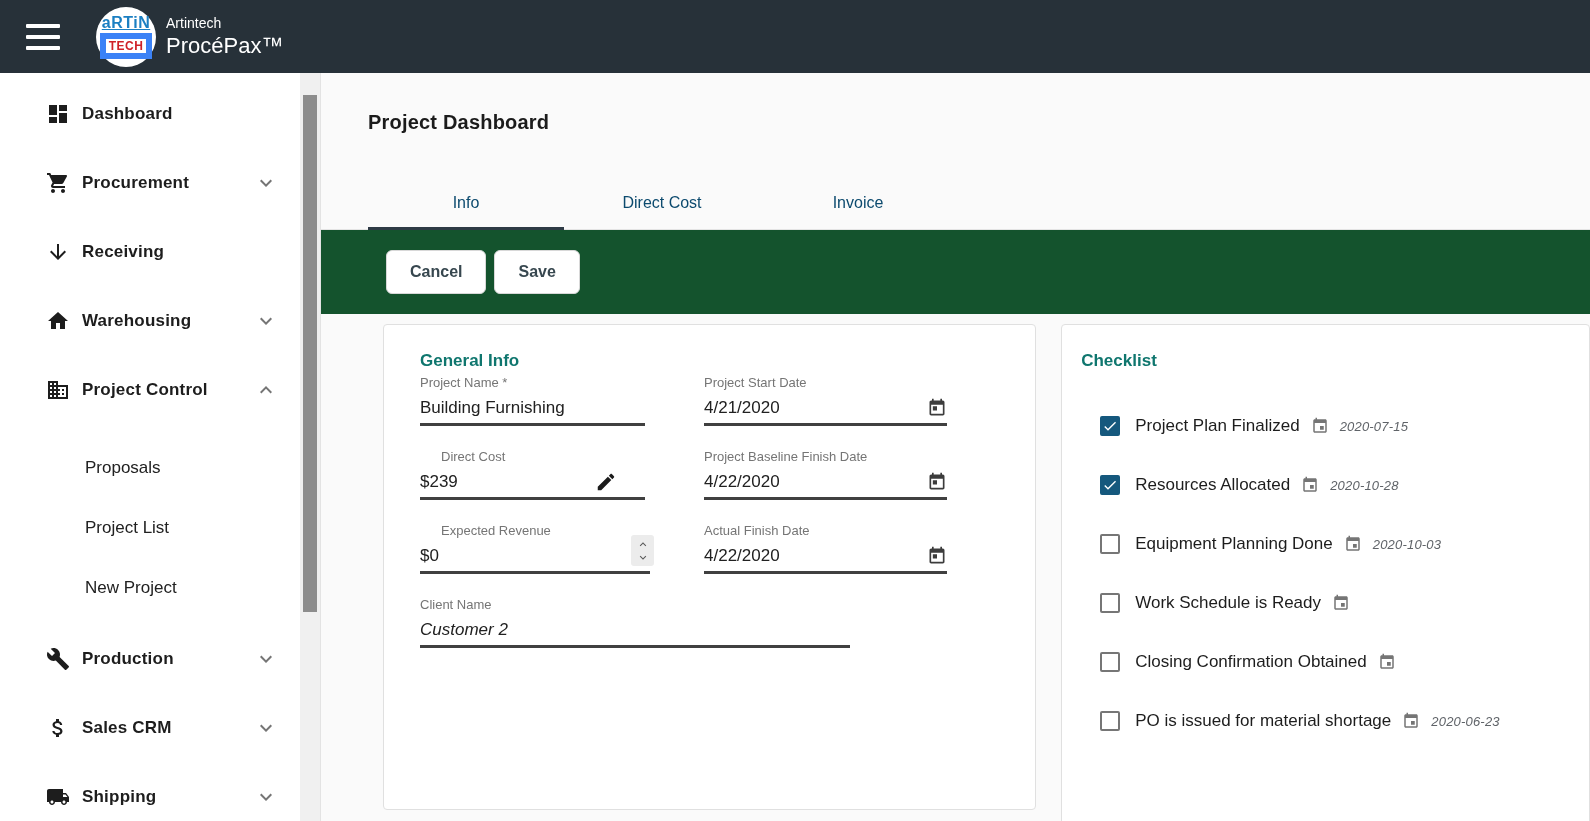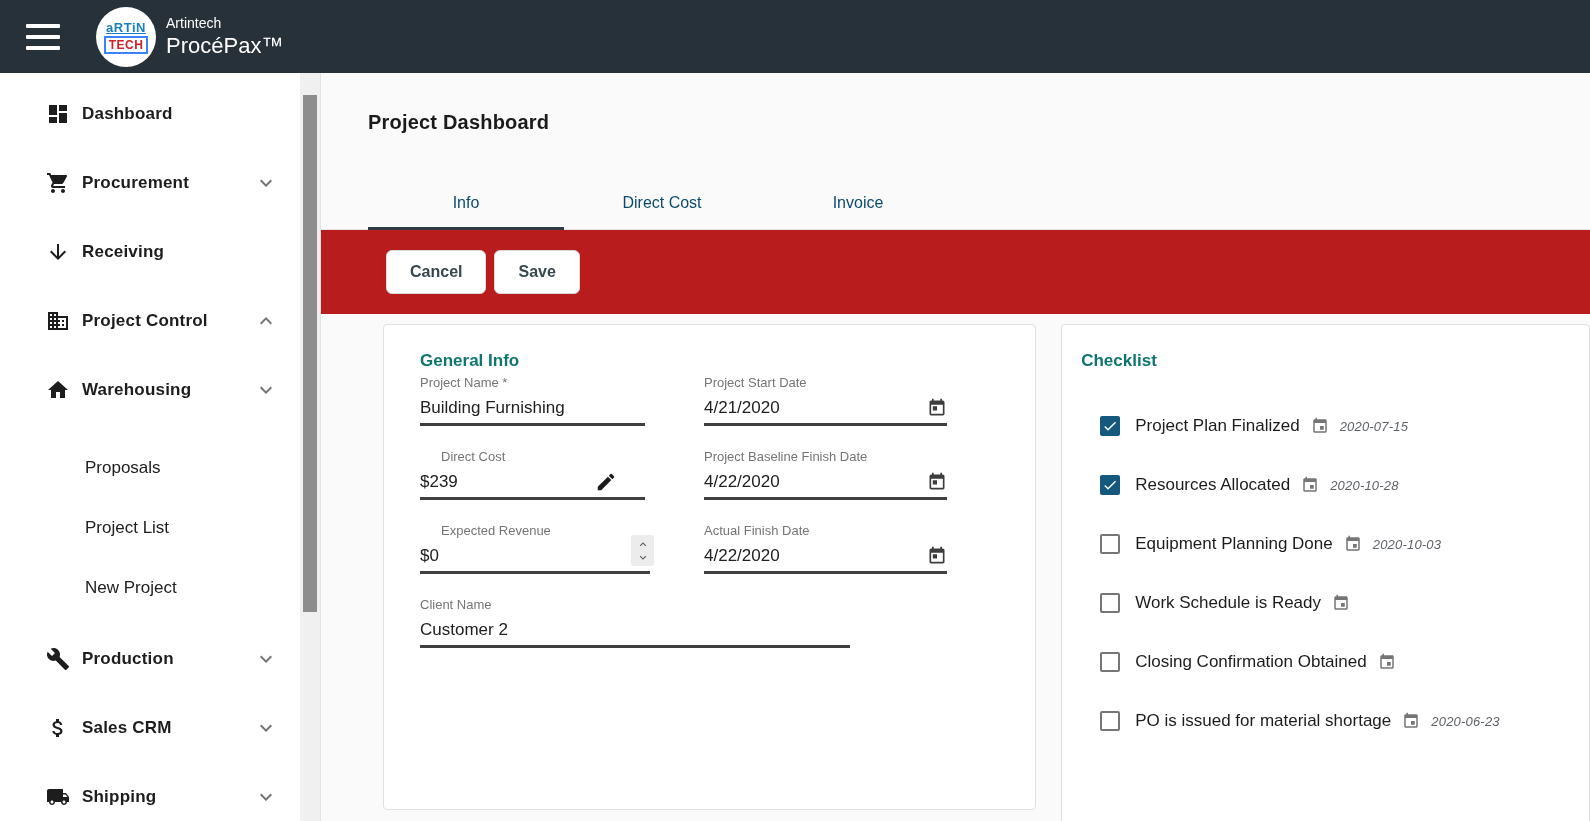--- a/index.html
+++ b/index.html
@@ -7,22 +7,22 @@
   html,body { width:1590px; height:821px; overflow:hidden; }
   body { font-family:"Liberation Sans","DejaVu Sans",sans-serif; background:#fafafa; color:#212121; }
   .app { width:1590px; height:821px; display:flex; flex-direction:column; overflow:hidden; }
 
   
   .header { height:73px; background:#273139; display:flex; align-items:center; flex:0 0 auto; }
   .burger { width:34px; height:26px; margin-left:26px; display:flex; flex-direction:column; justify-content:space-between; cursor:pointer; }
   .burger span { display:block; height:4px; background:#ffffff; border-radius:1px; }
   .logo-circle { width:60px; height:60px; background:#ffffff; border-radius:50%; margin-left:36px;
                  display:flex; flex-direction:column; align-items:center; justify-content:center; }
-  .logo-top { color:#1b7fc2; font-size:13px; font-weight:bold; text-decoration:underline; letter-spacing:.5px; }
-  .logo-bottom { color:#cf2127; font-size:12px; font-weight:bold; border:2px solid #3b82f6; padding:0 3px; margin-top:1px; letter-spacing:.5px; }
+  .logo-top { color:#1b7fc2; font-size:16px; font-weight:bold; text-decoration:underline; letter-spacing:.5px; }
+  .logo-bottom { color:#cf2127; font-size:12px; font-weight:bold; border:6px solid #3b82f6; padding:0 3px; margin-top:1px; letter-spacing:.5px; }
   .brand { margin-left:10px; display:flex; flex-direction:column; }
   .brand-small { color:#ffffff; font-size:14px; line-height:18px; }
   .brand-large { color:#ffffff; font-size:22px; line-height:28px; }
 
   
   .body { flex:1; display:flex; min-height:0; }
 
   
   .sidebar { width:300px; background:#ffffff; flex:0 0 auto; padding-top:6px; overflow:hidden; }
   .nav-item { height:69px; display:flex; align-items:center; padding:0 22px 0 46px; cursor:pointer; }
@@ -37,38 +37,38 @@
   
   .scroll-strip { width:21px; background:#f0f0f0; border-right:1px solid #e3e3e3; flex:0 0 auto; position:relative; }
   .scroll-thumb { position:absolute; left:3px; top:22px; width:14px; height:517px; background:#8d8d8d; }
 
   
   .main { flex:1; min-width:0; overflow:hidden; background:#fafafa; display:flex; flex-direction:column; }
   .page-title { font-size:20px; font-weight:bold; color:#1b1b1b; margin:38px 0 0 47px; letter-spacing:.2px; }
   .tabs { display:flex; margin-top:42px; padding-left:47px; border-bottom:1px solid #e4e4e4; }
   .tab { width:196px; height:53px; line-height:53px; text-align:center; font-size:16px; color:#0c4a6e; position:relative; cursor:pointer; }
   .tab.active::after { content:""; position:absolute; left:0; right:0; bottom:-1px; height:3px; background:#2e3a45; }
-  .toolbar { height:84px; background:#b91c1c; display:flex; align-items:center; padding-left:65px; gap:8px; flex:0 0 auto; }
+  .toolbar { height:84px; background:#14532d; display:flex; align-items:center; padding-left:65px; gap:8px; flex:0 0 auto; }
   .btn { height:44px; padding:0 23px; background:#ffffff; border:1px solid #d8d8d8; border-radius:6px;
          font-family:inherit; font-size:16px; font-weight:bold; color:#37474f; cursor:pointer; }
 
   .content-row { display:flex; align-items:flex-start; gap:25px; padding-left:62px; margin-top:10px; }
   .card { background:#ffffff; border:1px solid #e0e0e0; border-radius:4px; }
   .general-card { width:691px; height:486px; padding:26px 0 0 36px; }
   .card-heading { font-size:17px; font-weight:bold; color:#0f766e; margin-bottom:4px; }
 
   
   .form-grid { display:grid; grid-template-columns:284px 260px; row-gap:23px; }
   .field-label { font-size:13px; color:#757575; margin-bottom:3px; }
   .field-label.indent { padding-left:21px; }
   .field-control { display:flex; align-items:center; justify-content:space-between; height:33px; border-bottom:3px solid #404040; position:relative; }
   .w-left { width:225px; }
   .w-exp { width:230px; }
   .w-right { width:243px; }
-  .w-client { width:430px; }
+  .w-client { width:430px;font-style:italic; }
   .field-value { font-size:17px; color:#212121; }
   .cal-icon { width:20px; height:20px; color:#3c3c3c; cursor:pointer; }
   .cal-icon svg { width:20px; height:20px; fill:currentColor; }
   .pencil-icon { width:22px; height:22px; color:#1b1b1b; margin-right:28px; cursor:pointer; }
   .pencil-icon svg { width:22px; height:22px; fill:currentColor; }
   .stepper { position:absolute; right:-4px; bottom:5px; width:23px; height:31px; background:#ececec; border-radius:3px;
              display:flex; flex-direction:column; align-items:center; justify-content:center; cursor:pointer; color:#5a5a5a; }
   .stepper svg { width:14px; height:13px; fill:currentColor; }
 
   
@@ -129,35 +129,35 @@
 
       <div class="nav-item">
         <span class="nav-icon"><svg viewBox="0 0 24 24">
               <path d="M20 12l-1.41-1.41L13 16.17V4h-2v12.17l-5.58-5.59L4 12l8 8 8-8z"></path>
             </svg></span>
         <span class="nav-label">Receiving</span>
       </div>
 
       <div class="nav-item">
         <span class="nav-icon"><svg viewBox="0 0 24 24">
+              <path d="M10 20v-6h4v6h5v-8h3L12 3 2 12h3v8z"></path>
+            </svg></span>
+        <span class="nav-label">Warehousing</span>
+        <span class="nav-chevron"><svg viewBox="0 0 24 24">
+              <path d="M16.59 8.59L12 13.17 7.41 8.59 6 10l6 6 6-6z"></path>
+            </svg></span>
+      </div>
+
+      <div class="nav-item">
+        <span class="nav-icon"><svg viewBox="0 0 24 24">
               <path d="M12 7V3H2v18h20V7H12zM6 19H4v-2h2v2zm0-4H4v-2h2v2zm0-4H4V9h2v2zm0-4H4V5h2v2zm4 12H8v-2h2v2zm0-4H8v-2h2v2zm0-4H8V9h2v2zm0-4H8V5h2v2zm10 12h-8v-2h2v-2h-2v-2h2v-2h-2V9h8v10zm-2-8h-2v2h2v-2zm0 4h-2v2h2v-2z"></path>
             </svg></span>
         <span class="nav-label">Project Control</span>
         <span class="nav-chevron"><svg viewBox="0 0 24 24">
               <path d="M12 8l-6 6 1.41 1.41L12 10.83l4.59 4.58L18 14l-6-6z"></path>
-            </svg></span>
-      </div>
-
-      <div class="nav-item">
-        <span class="nav-icon"><svg viewBox="0 0 24 24">
-              <path d="M10 20v-6h4v6h5v-8h3L12 3 2 12h3v8z"></path>
-            </svg></span>
-        <span class="nav-label">Warehousing</span>
-        <span class="nav-chevron"><svg viewBox="0 0 24 24">
-              <path d="M16.59 8.59L12 13.17 7.41 8.59 6 10l6 6 6-6z"></path>
             </svg></span>
       </div>
 
       <div class="nav-sublist">
         <div class="nav-subitem">Proposals</div>
         <div class="nav-subitem">Project List</div>
         <div class="nav-subitem">New Project</div>
       </div>
 
       <div class="nav-item">

